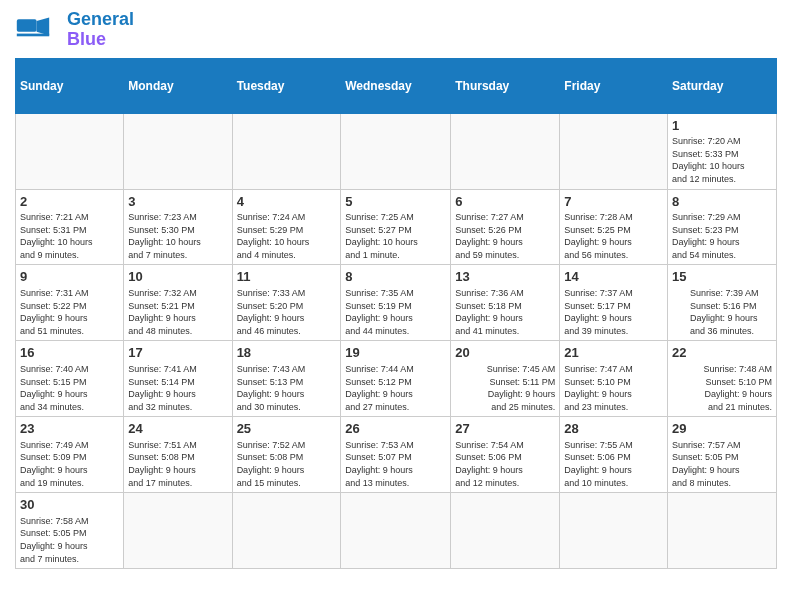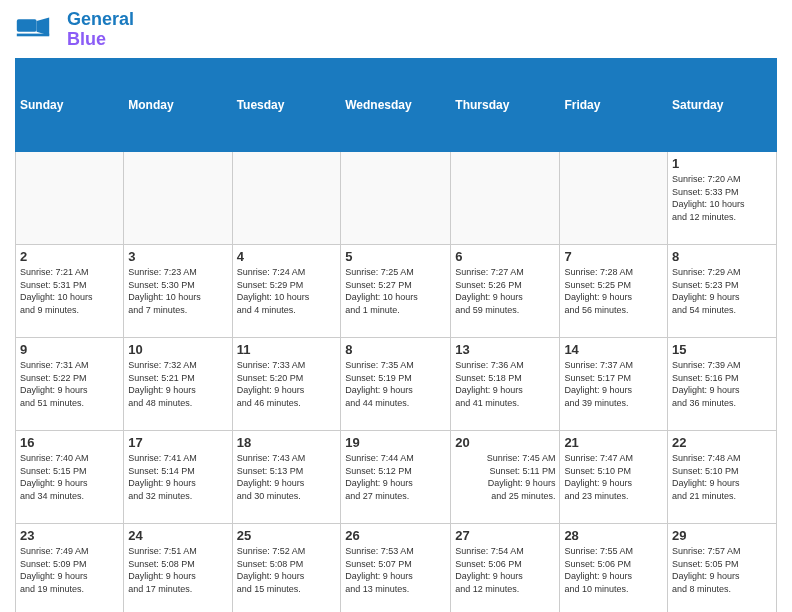--- a/index.html
+++ b/index.html
@@ -80,21 +80,21 @@
       color: #333;
       display: block;
       margin-bottom: 1px;
     }
     .day-info {
       font-size: 9px;
       color: #333;
       line-height: 1.4;
     }
     .empty { background: #f9f9f9; }
-    .calendar tr { height: 93px; }
+    .calendar tr { height: 55px; }
     .last-row td { height: 65px; }
   </style>
 </head>
 <body>
 
 <div class="page">
   <div class="header">
     <div class="logo">
       <svg class="logo-icon" viewBox="0 0 40 40">
         <rect x="2" y="8" width="22" height="14" rx="2" fill="#1a7abf"></rect>
@@ -228,21 +228,21 @@
           </td>
           <td>
             <span class="day-num">14</span>
             <div class="day-info" style="white-space: pre-line;">Sunrise: 7:37 AM
 Sunset: 5:17 PM
 Daylight: 9 hours
 and 39 minutes.</div>
           </td>
           <td>
             <span class="day-num">15</span>
-            <div class="day-info" style="white-space: pre-line;">Sunrise: 7:39 AM
+            <div class="day-info" style="white-space: pre-line; margin-left: 18px;">Sunrise: 7:39 AM
 Sunset: 5:16 PM
 Daylight: 9 hours
 and 36 minutes.</div>
           </td>
         </tr>
         <tr>
           <td>
             <span class="day-num">16</span>
             <div class="day-info" style="white-space: pre-line;">Sunrise: 7:40 AM
 Sunset: 5:15 PM
@@ -279,21 +279,21 @@
           </td>
           <td>
             <span class="day-num">21</span>
             <div class="day-info" style="white-space: pre-line;">Sunrise: 7:47 AM
 Sunset: 5:10 PM
 Daylight: 9 hours
 and 23 minutes.</div>
           </td>
           <td>
             <span class="day-num">22</span>
-            <div class="day-info" style="white-space: pre-line;">Sunrise: 7:48 AM
+            <div class="day-info" style="white-space: pre-line; text-align: right;">Sunrise: 7:48 AM
 Sunset: 5:10 PM
 Daylight: 9 hours
 and 21 minutes.</div>
           </td>
         </tr>
         <tr>
           <td>
             <span class="day-num">23</span>
             <div class="day-info" style="white-space: pre-line;">Sunrise: 7:49 AM
 Sunset: 5:09 PM

